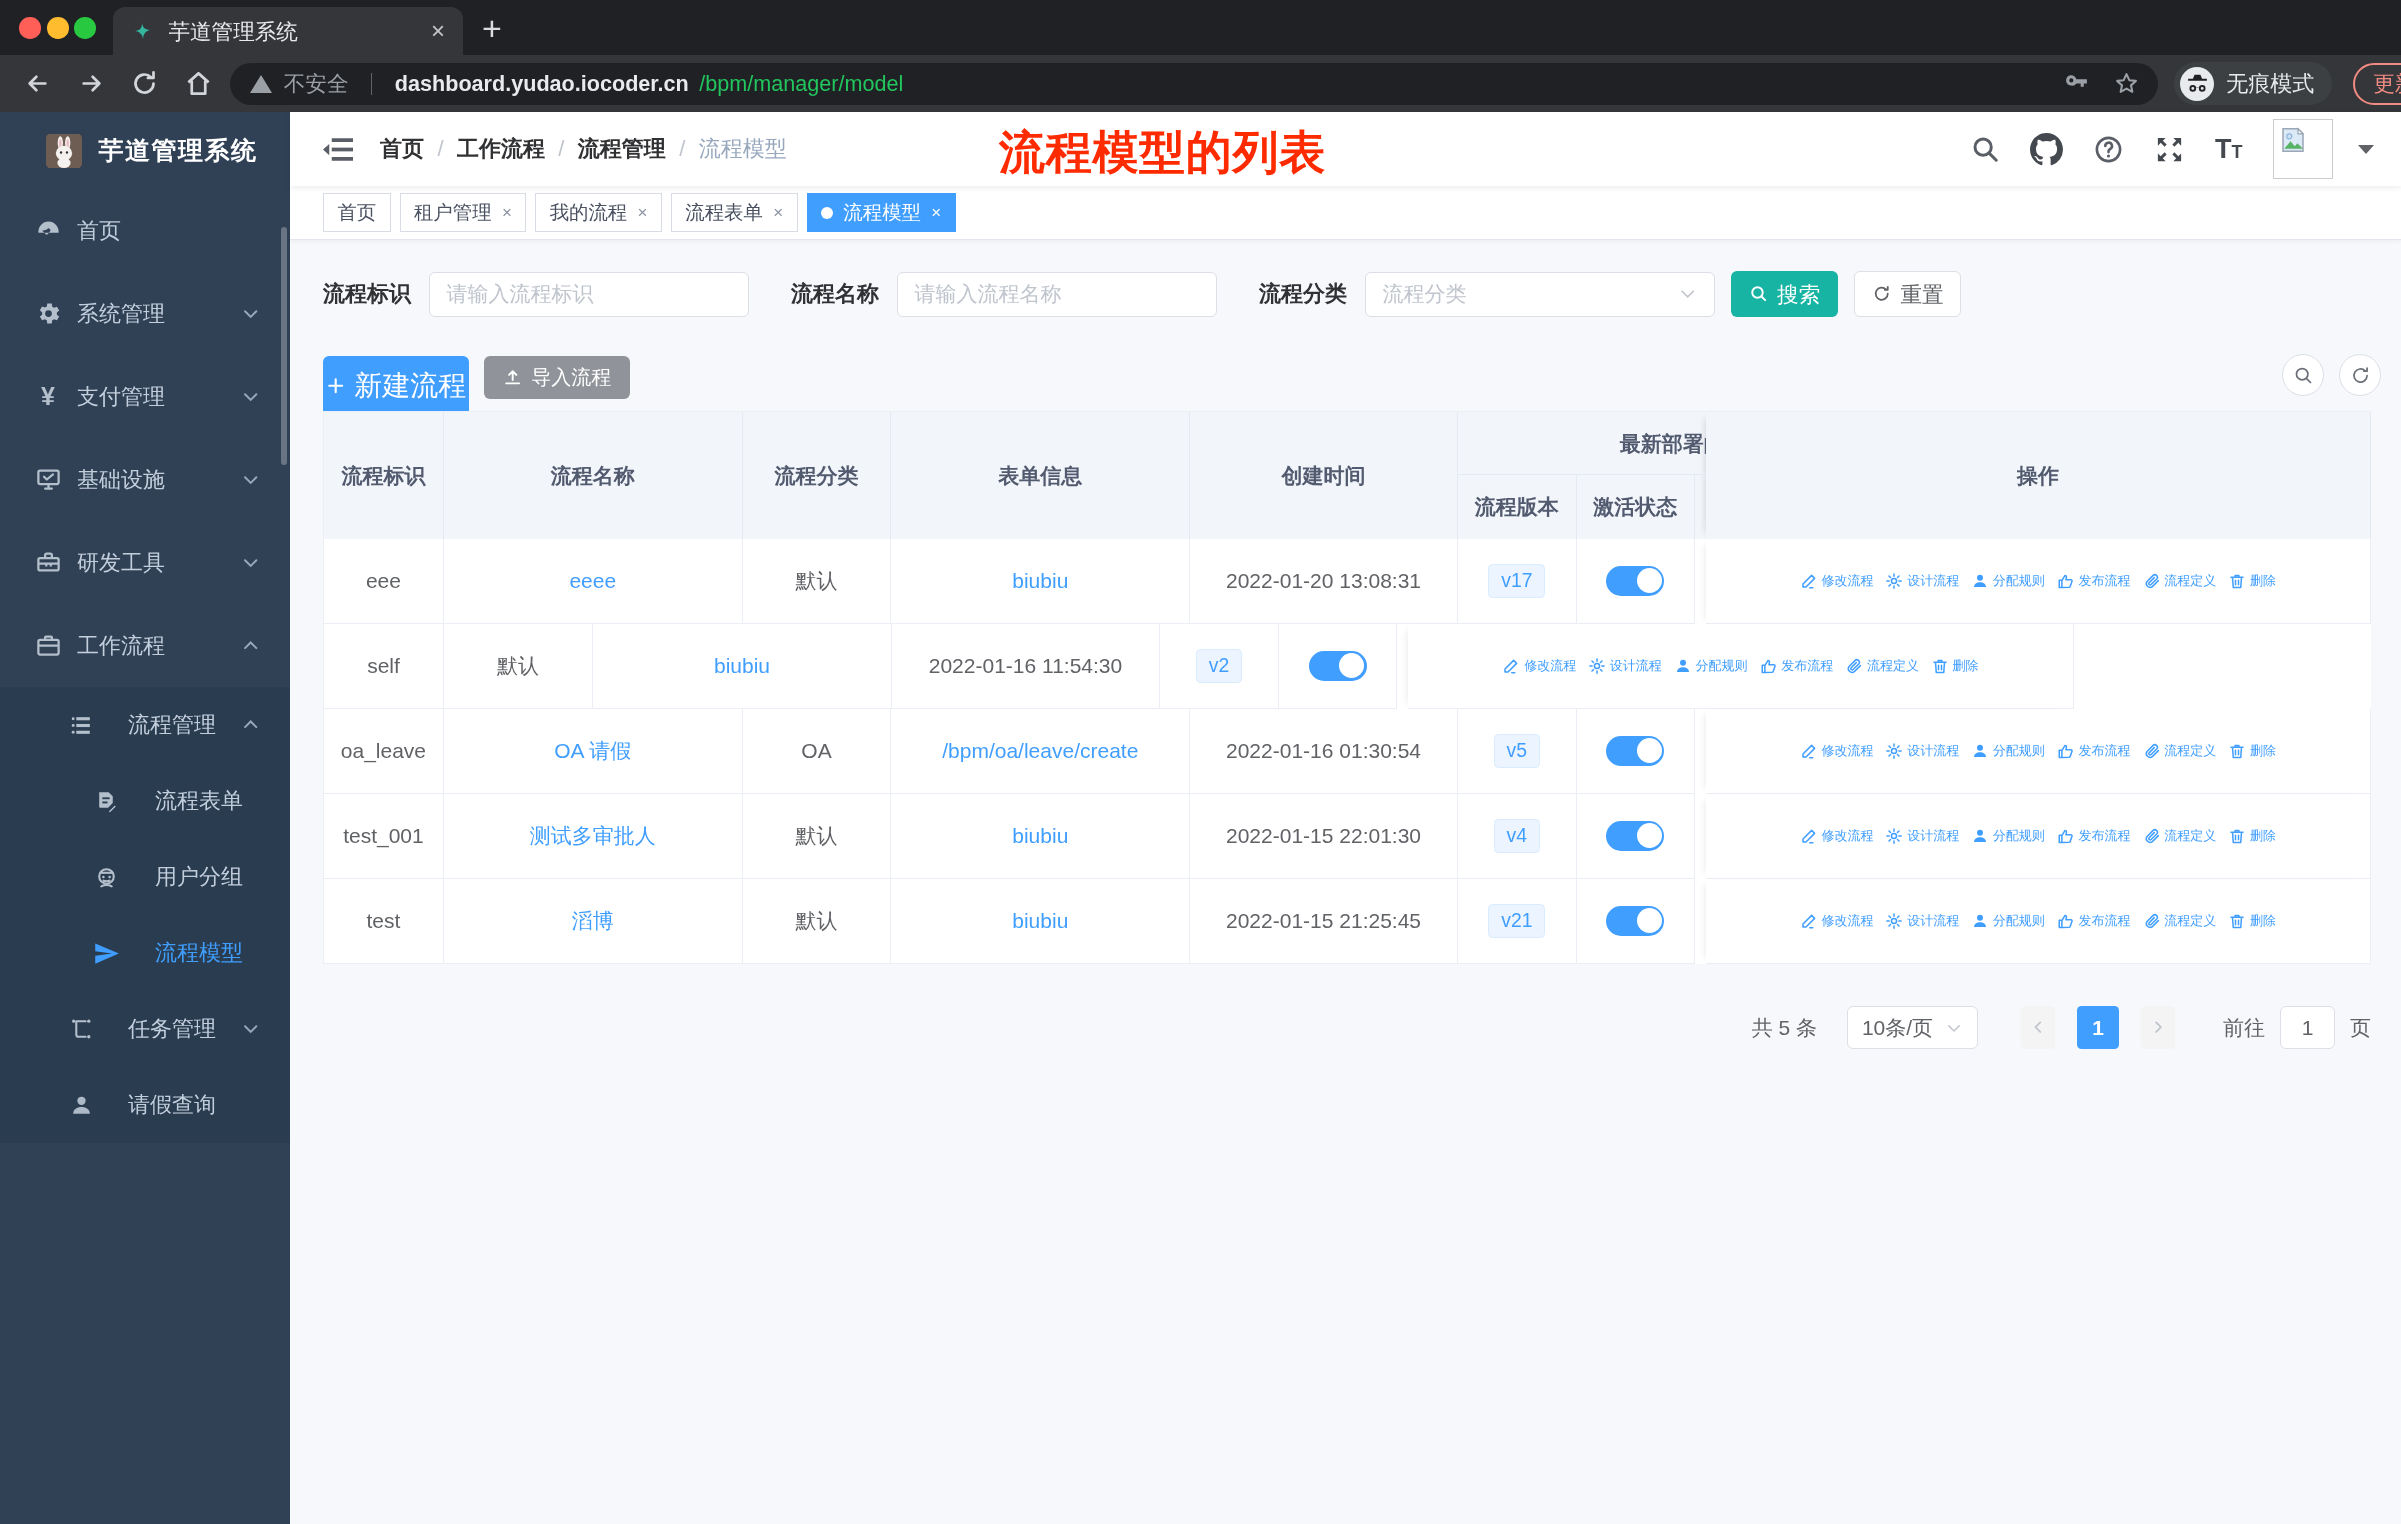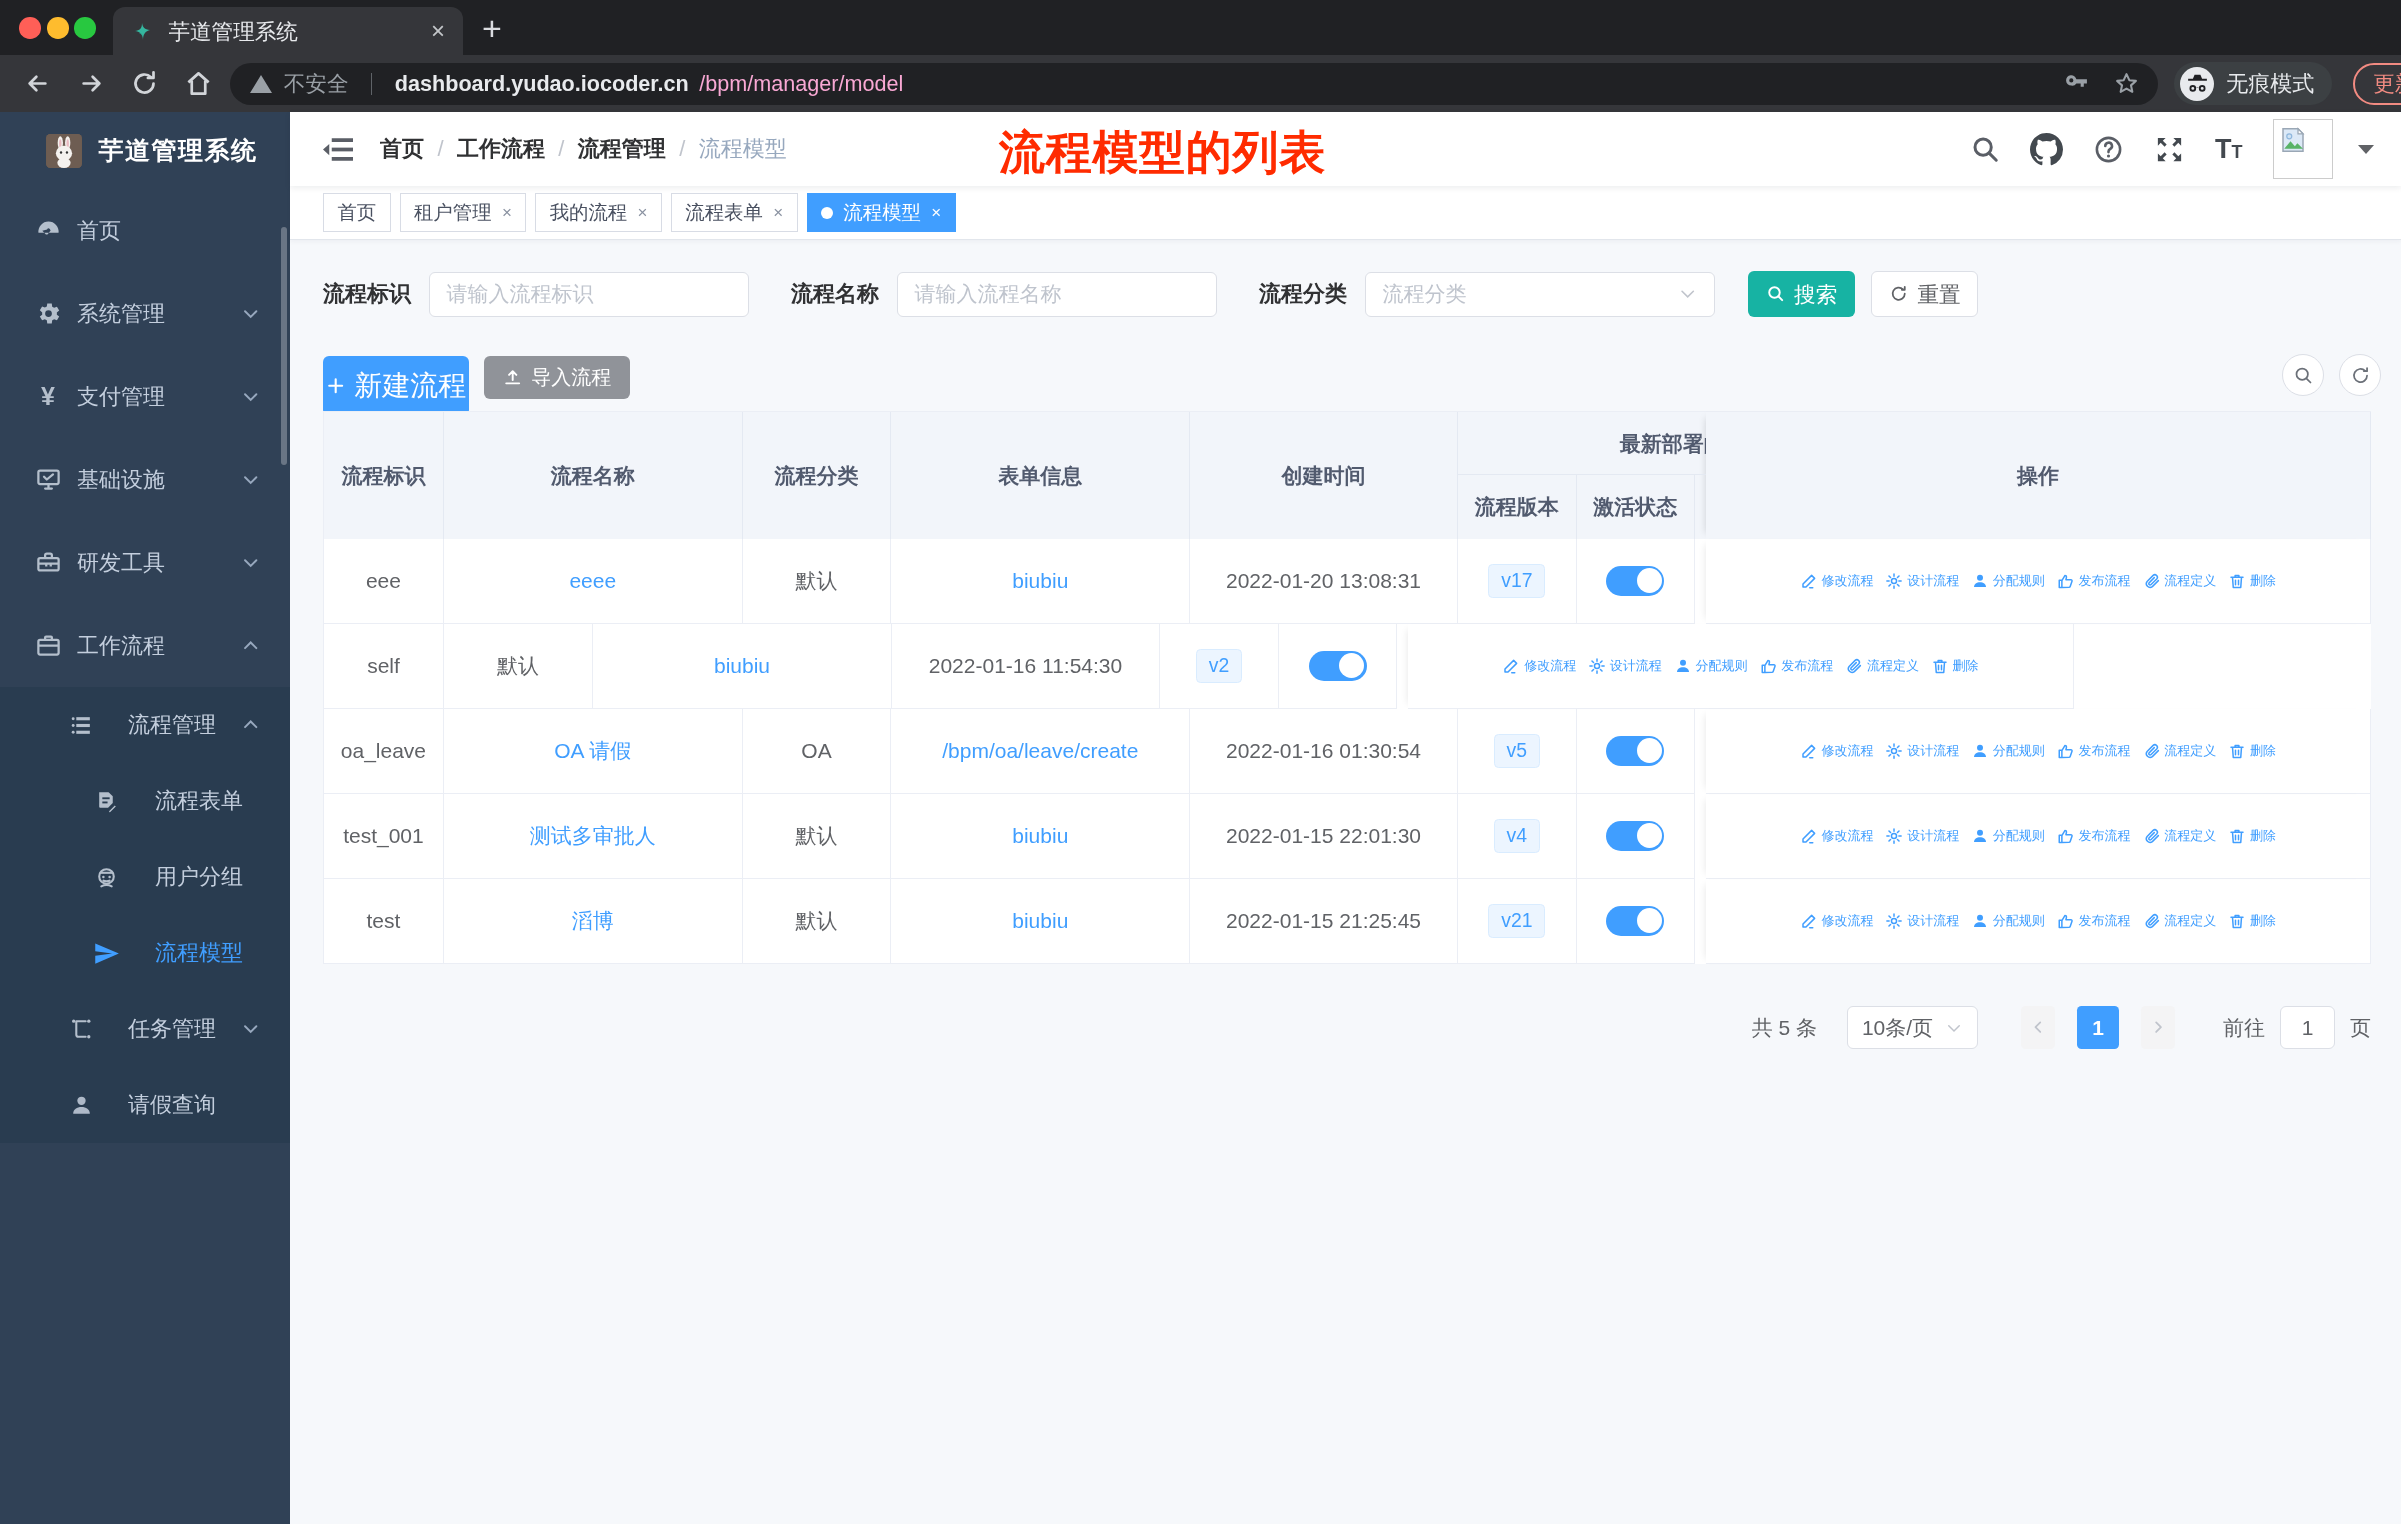--- a/index.html
+++ b/index.html
@@ -15,21 +15,21 @@
   #tl-yellow { left:47px; background:#febc2e; }
   #tl-green { left:74px; background:#28c840; }
   .tab { position:absolute; left:113px; top:7.4px; width:350px; height:48px; background:#35363a; border-radius:12px 12px 0 0; display:flex; align-items:center; padding:0 18px; gap:13.4px; color:#e8eaed; font-size:21.6px; }
   .tab-close { margin-left:auto; color:#c3c6c9; font-size:24px; line-height:1; }
   .newtab { position:absolute; left:482px; top:9px; color:#dadce0; font-size:34px; font-weight:300; }
   #toolbar { left:0; top:55px; width:2401px; height:57px; background:#35363a; display:flex; align-items:center; padding:0 16.4px; gap:10.4px; }
   .navico { width:43px; height:43px; display:flex; align-items:center; justify-content:center; color:#d2d5d9; flex:0 0 auto; }
   .omnibox { width:1928px; height:42px; background:#202124; border-radius:21px; display:flex; align-items:center; padding:0 19.4px; color:#9aa0a6; font-size:21.6px; gap:10.4px; flex:0 0 auto; }
   .omni-div { width:1.5px; height:22px; background:#5f6368; margin:0 12px; }
   .url-host { color:#e8eaed; font-weight:600; }
-  .url-path { color:#f9a8d4;text-align:right; }
+  .url-path { color:#22c55e;text-align:right; }
   .omni-right { margin-left:auto; display:flex; align-items:center; gap:25px; }
   .incognito { height:43px; background:#3c4043; border-radius:21.6px; display:flex; align-items:center; gap:12px; padding:0 18px 0 6px; color:#e8eaed; font-size:22px; flex:0 0 auto; margin-left:6px; }
   .incog-ic { width:34px; height:34px; border-radius:50%; background:#e8eaed; display:flex; align-items:center; justify-content:center; }
   .update-pill { height:42px; border:2.2px solid #f28b82; border-radius:21px; display:flex; align-items:center; gap:15px; padding:0 13.4px 0 18px; color:#f28b82; font-size:21.6px; flex:0 0 auto; margin-left:10.4px; }
 
   
   #sidebar { left:0; top:112px; width:290px; height:1413px; background:#304156; }
   .logo-row { height:77px; display:flex; align-items:center; padding-left:46px; gap:16.4px; }
   .logo-title { color:#fff; font-size:25px; font-weight:700; letter-spacing:1.5px; }
   .rabbit { width:36px; height:34px; border-radius:4.5px; background:#6b5a50; overflow:hidden; }
@@ -71,21 +71,21 @@
 
   
   #filters { left:323px; top:271px; display:flex; align-items:center; z-index:1; }
   .flabel { font-size:22px; font-weight:700; color:#303133; margin-right:18px; white-space:nowrap; }
   .finput { width:320px; height:45px; background:#fff; border:1.5px solid #dcdfe6; border-radius:6px; font-size:21px; color:#606266; padding:0 16.4px; outline:none; font-family:inherit; }
   .finput::placeholder { color:#bfc4cd; }
   .fselect { width:350px; height:45px; background:#fff; border:1.5px solid #dcdfe6; border-radius:6px; display:flex; align-items:center; padding:0 16.4px; color:#bfc4cd; font-size:21px; position:relative; }
   .fselect .sel-caret { margin-left:auto; color:#c0c4cc; }
   .gap56 { width:42px; }
   .btn { height:46px; border-radius:6px; display:flex; align-items:center; justify-content:center; gap:9px; font-size:21.6px; cursor:pointer; border:none; white-space:nowrap; }
-  .btn-search { width:107px; background:#17b3a3; color:#fff; margin-left:33px; }
+  .btn-search { width:107px; background:#17b3a3; color:#fff; margin-left:16px; }
   .btn-reset { width:107px; background:#fff; color:#606266; border:1.5px solid #dcdfe6; margin-left:16.4px; }
   #actionbtns { left:323px; top:356px; display:flex; gap:15px; }
   .btn-create { width:146px; height:60px; background:#409eff; color:#fff; font-size:28px; }
   .btn-import { width:146px; height:43px; background:#909399; color:#fff; font-size:20px; }
   #minibtns { left:2282px; top:354px; display:flex; gap:15px; }
   .circ { width:42px; height:42px; border-radius:50%; border:1.5px solid #dcdfe6; background:#fff; display:flex; align-items:center; justify-content:center; color:#6b7078; cursor:pointer; }
 
   
   #table { left:323px; top:411px; width:2048px; background:#fff; font-size:21px; color:#606266; }
   .thead { display:flex; height:128px; background:#f2f5fa; border-top:1.5px solid #ebeef5; border-left:1.5px solid #ebeef5; }

